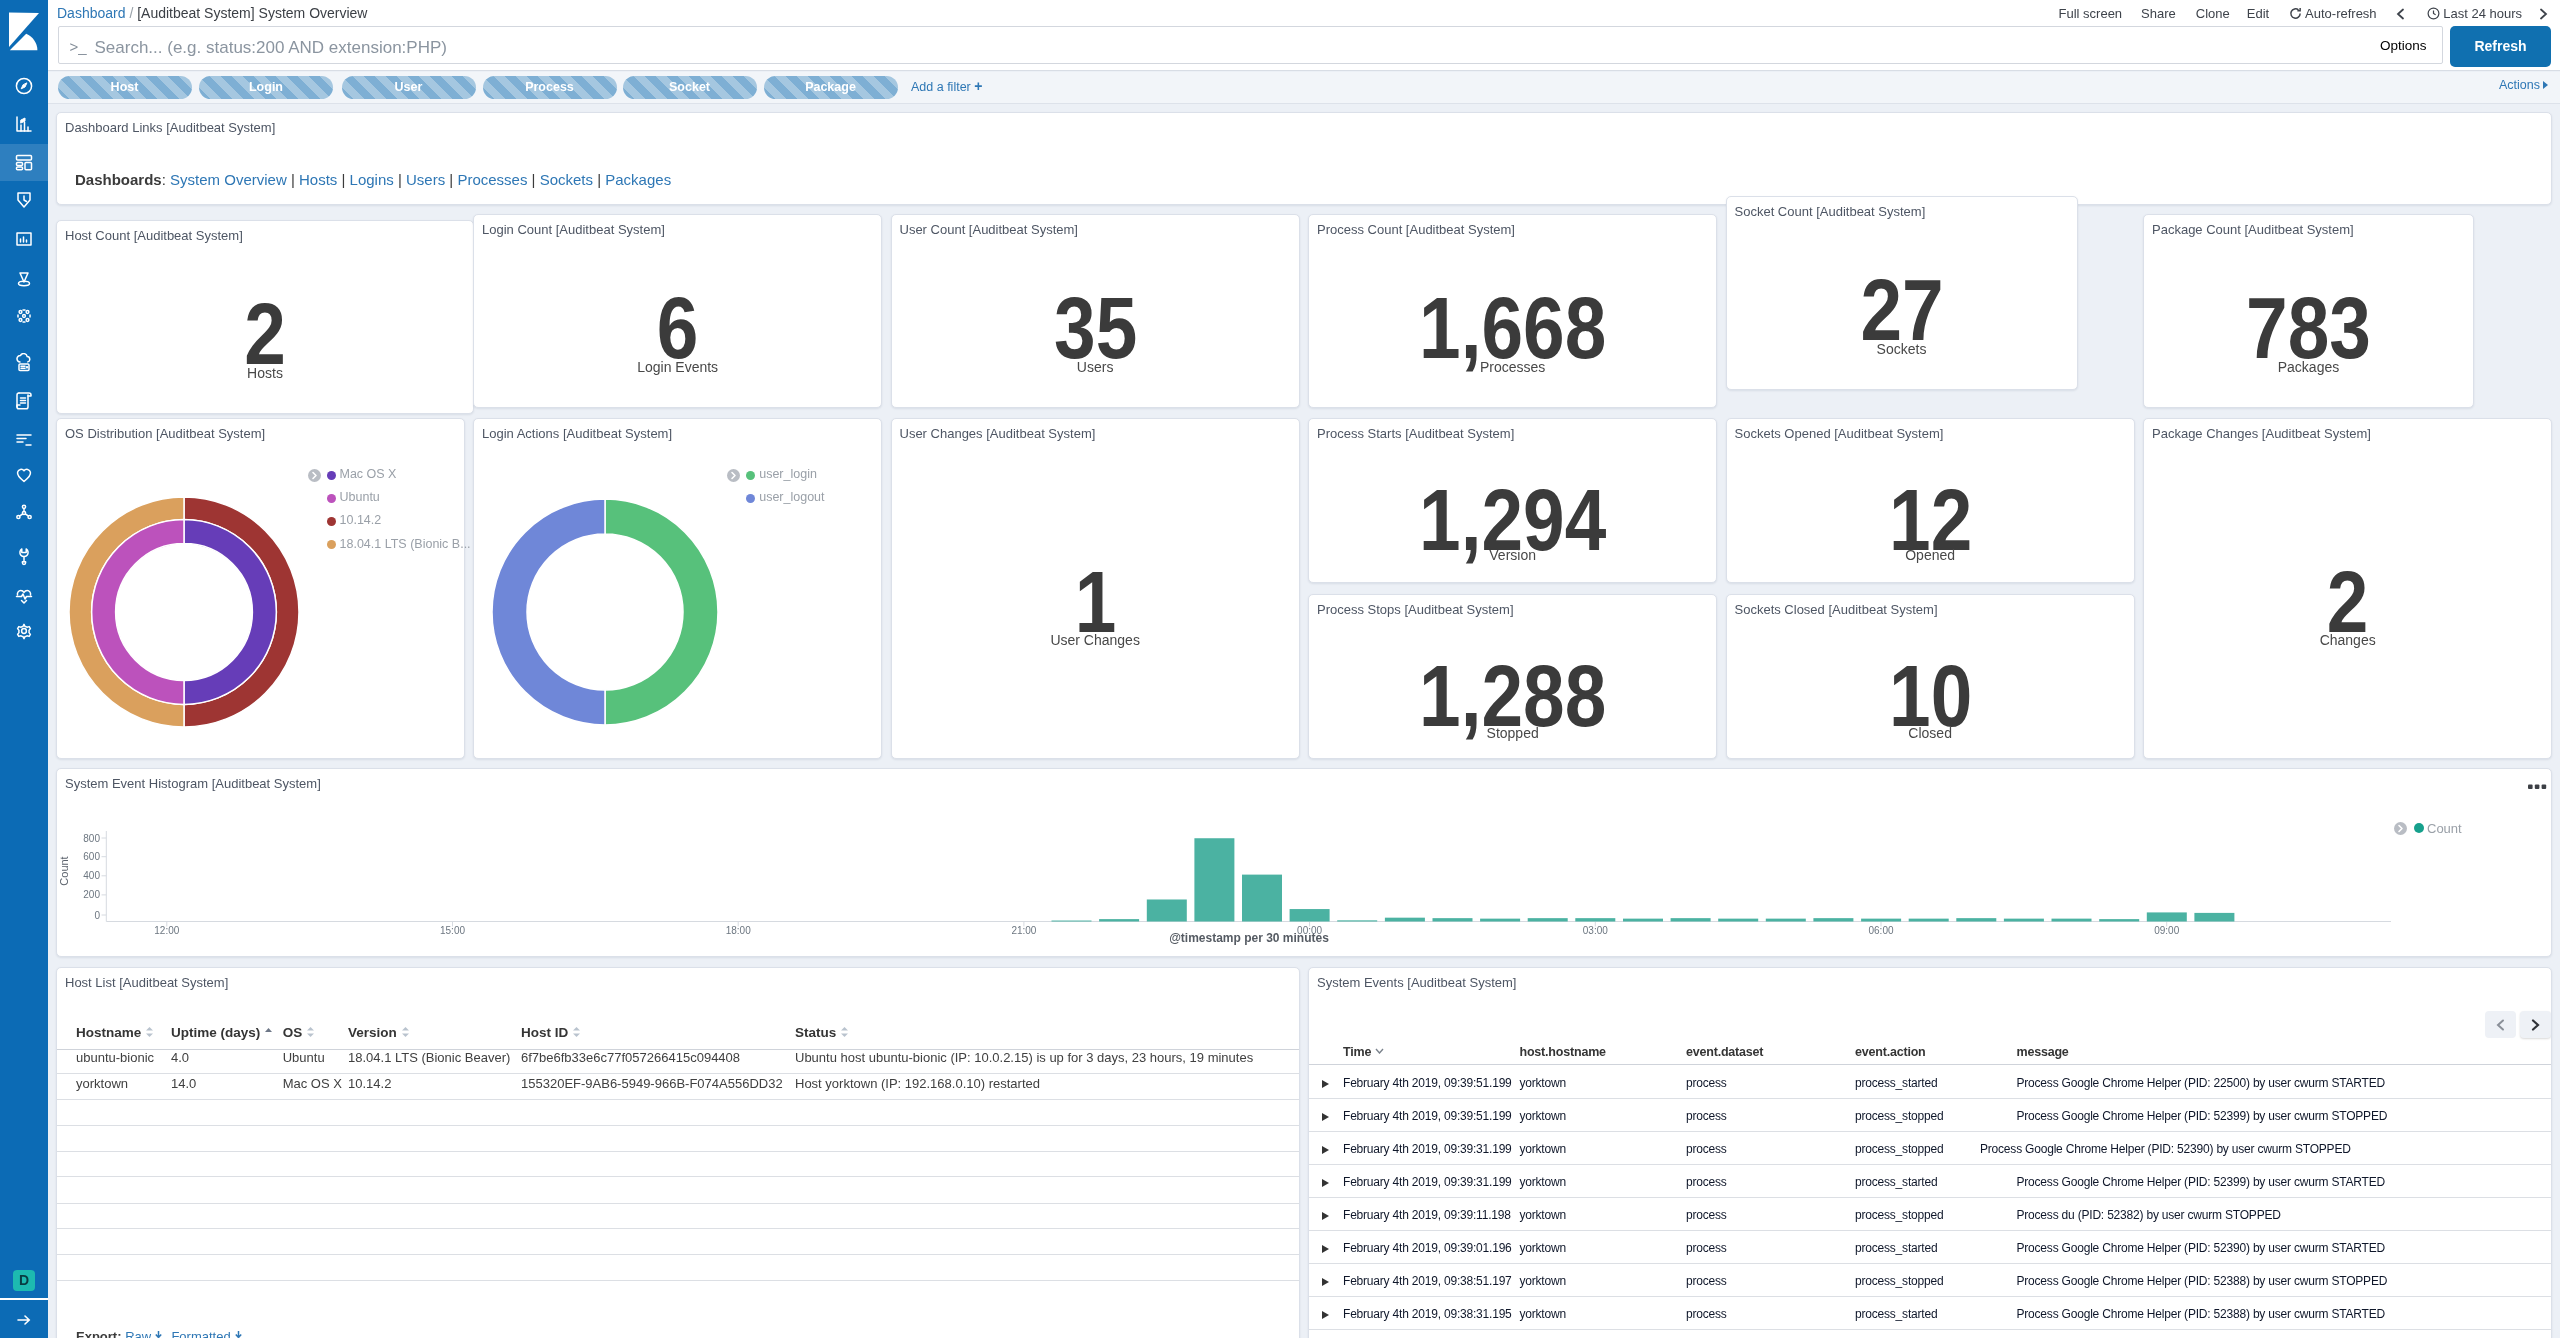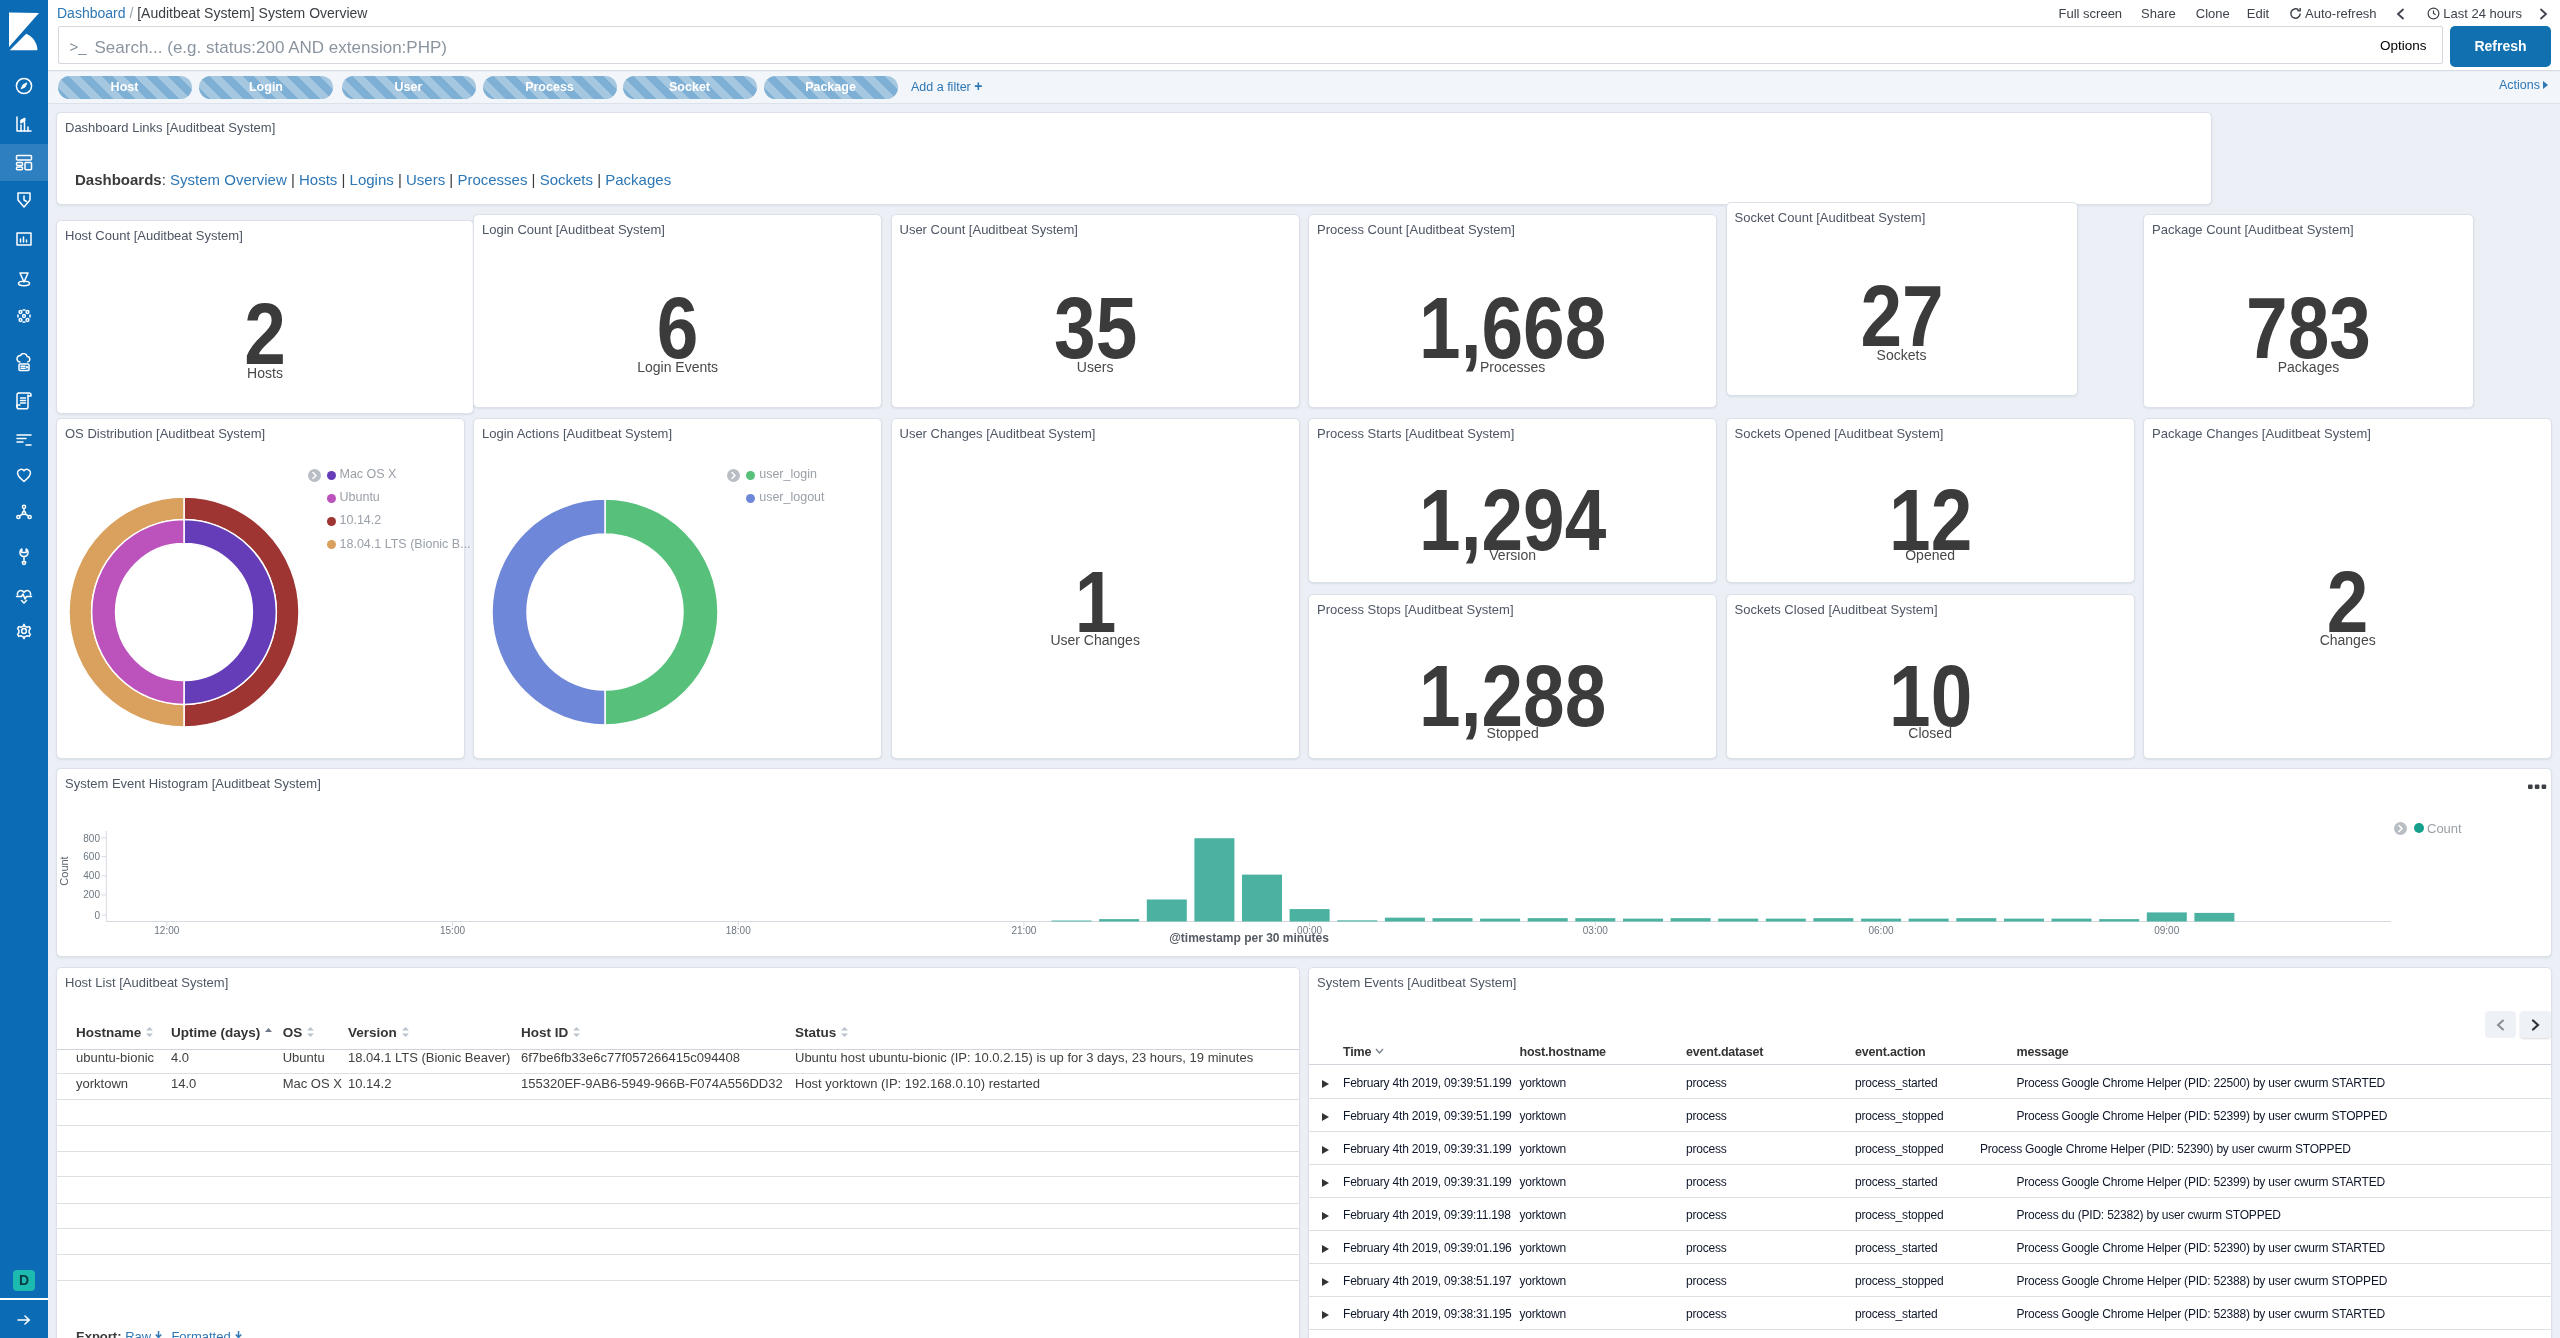--- a/index.html
+++ b/index.html
@@ -141,21 +141,21 @@
 <div id="filterbar">
     <div class="pill" style="left:9.5px">Host</div>
     <div class="pill" style="left:151px">Login</div>
     <div class="pill" style="left:293.5px">User</div>
     <div class="pill" style="left:434.5px">Process</div>
     <div class="pill" style="left:574.5px">Socket</div>
     <div class="pill" style="left:715.5px">Package</div>
     <div id="addfilter">Add a filter <b style="font-size:14px">+</b></div>
     <div id="actions">Actions<span class="tri-r"></span></div>
   </div>
-<div class="panel" style="left:56px;top:112px;width:2156px;height:92.5px">
+<div class="panel" style="left:56px;top:112px;width:2496px;height:92.5px">
     <div class="ptitle">Dashboard Links [Auditbeat System]</div>
     <div style="position:absolute;left:18px;top:58px;font-size:15px;white-space:nowrap"><b style="color:#3b3b3b">Dashboards</b><span style="color:#3b3b3b">: </span><a class="blue">System Overview</a><span style="color:#3b3b3b"> | </span><a class="blue">Hosts</a><span style="color:#3b3b3b"> | </span><a class="blue">Logins</a><span style="color:#3b3b3b"> | </span><a class="blue">Users</a><span style="color:#3b3b3b"> | </span><a class="blue">Processes</a><span style="color:#3b3b3b"> | </span><a class="blue">Sockets</a><span style="color:#3b3b3b"> | </span><a class="blue">Packages</a></div>
   </div>
 <div class="panel" style="left:56px;top:220px;width:418px;height:194px">
     <div class="ptitle">Host Count [Auditbeat System]</div>
     <div class="num" style="top:73px">2</div>
     <div class="mlabel" style="top:142px">Hosts</div>
   </div>
 <div class="panel" style="left:473px;top:214px;width:409.3px;height:194px">
     <div class="ptitle">Login Count [Auditbeat System]</div>
@@ -165,21 +165,21 @@
 <div class="panel" style="left:890.5px;top:214px;width:409.3px;height:194px">
     <div class="ptitle">User Count [Auditbeat System]</div>
     <div class="num" style="top:73px">35</div>
     <div class="mlabel" style="top:142px">Users</div>
   </div>
 <div class="panel" style="left:1308px;top:214px;width:409.3px;height:194px">
     <div class="ptitle">Process Count [Auditbeat System]</div>
     <div class="num" style="top:73px">1,668</div>
     <div class="mlabel" style="top:142px">Processes</div>
   </div>
-<div class="panel" style="left:1725.5px;top:202px;width:352px;height:194px">
+<div class="panel" style="left:1725.5px;top:196px;width:352px;height:194px">
     <div class="ptitle">Socket Count [Auditbeat System]</div>
     <div class="num" style="top:73px">27</div>
     <div class="mlabel" style="top:142px">Sockets</div>
   </div>
 <div class="panel" style="left:2143px;top:214px;width:331px;height:194px">
     <div class="ptitle">Package Count [Auditbeat System]</div>
     <div class="num" style="top:73px">783</div>
     <div class="mlabel" style="top:142px">Packages</div>
   </div>
 <div class="panel" style="left:56px;top:418px;width:409.3px;height:341px">

